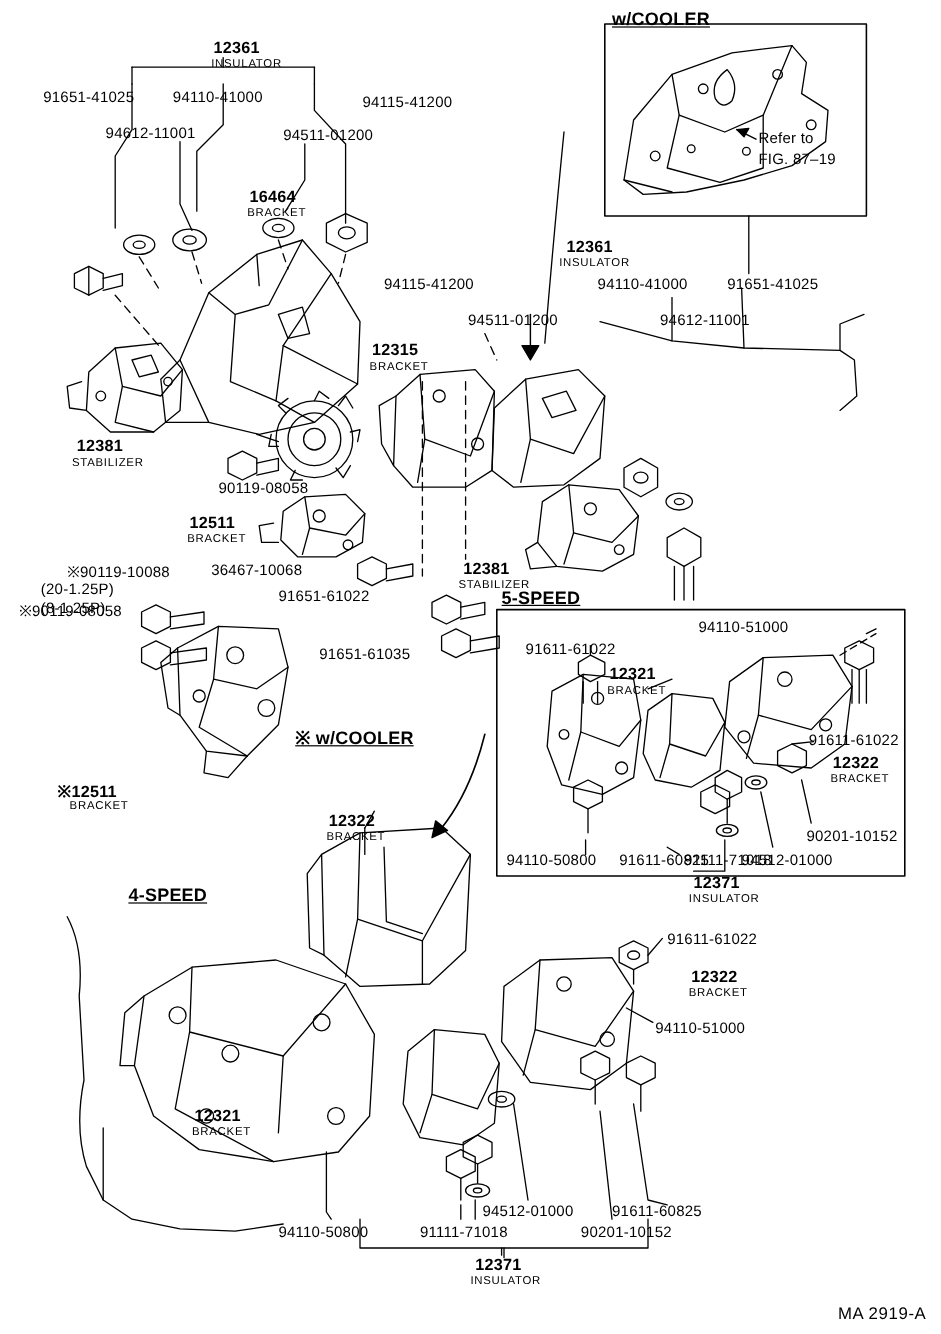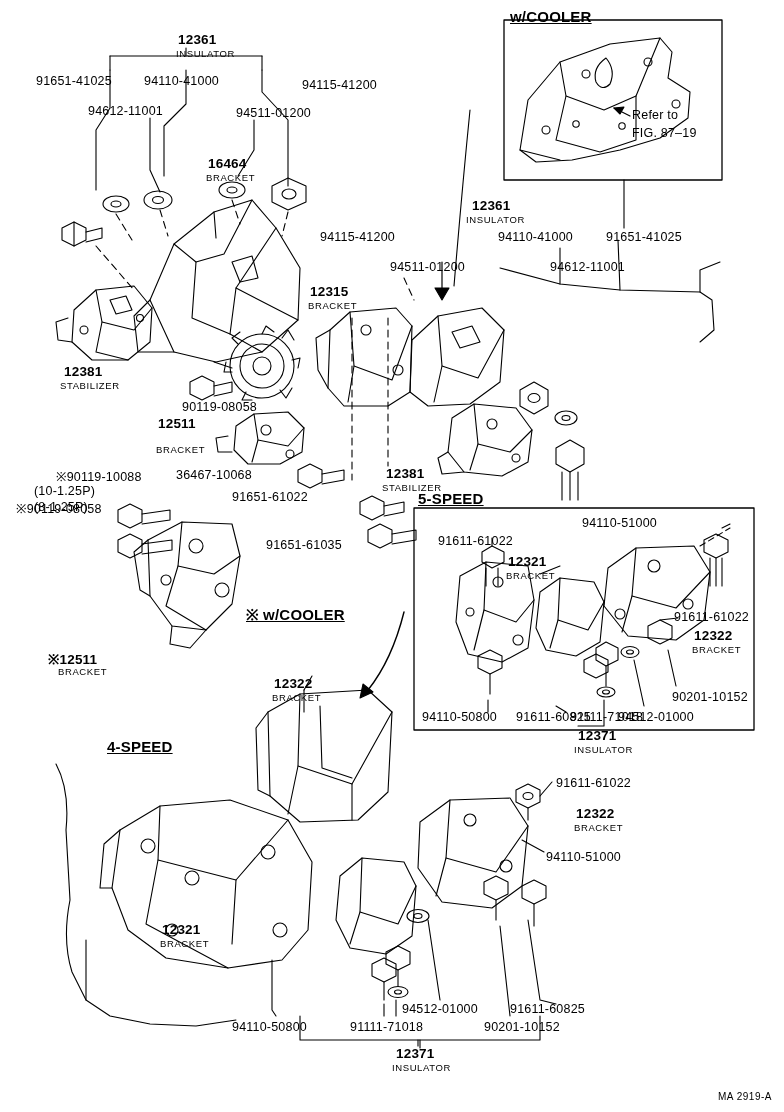--- a/index.html
+++ b/index.html
@@ -39,21 +39,21 @@
     position: absolute;
     left: 0; top: 0;
     width: 784px;
     height: 1112px;
     pointer-events: none;
   }
   .code {
     position: absolute;
     right: 12px;
     bottom: 10px;
-    font-size: 10px;
+    font-size: 14px;
     letter-spacing: 0.5px;
     padding-left: 17px;
   }
 </style>
 </head>
 <body>
 
 <div id="page">
 
   <svg class="draw" viewBox="0 0 784 1112" xmlns="http://www.w3.org/2000/svg">
@@ -358,26 +358,26 @@
   <div class="lbl" style="left:236px; top:106px;">94511-01200</div>
 
   <div class="lbl part" style="left:208px; top:156px;">16464</div>
   <div class="lbl sub" style="left:206px; top:172px;">BRACKET</div>
 
   <div class="lbl part" style="left:64px; top:364px;">12381</div>
   <div class="lbl sub" style="left:60px; top:380px;">STABILIZER</div>
 
   <div class="lbl" style="left:150px; top:400px;margin-left:32px;">90119-08058</div>
 
-  <div class="lbl part" style="left:158px; top:416px;">12511</div>
+  <div class="lbl part" style="left:158px; top:428px;">12511</div>
   <div class="lbl sub" style="left:156px; top:444px;">BRACKET</div>
 
   <div class="lbl" style="left:176px; top:468px;">36467-10068</div>
   <div class="lbl" style="left:16px; top:468px;margin-left:40px;">※90119-10088</div>
-  <div class="lbl" style="left:34px; top:484px;">(10-1.25P)</div>
+  <div class="lbl" style="left:34px; top:484px;">(20-1.25P)</div>
   <div class="lbl" style="left:16px; top:500px;">※90119-08058</div>
   <div class="lbl" style="left:34px; top:500px;">(8-1.25P)</div>
 
   <div class="lbl" style="left:232px; top:490px;">91651-61022</div>
   <div class="lbl" style="left:266px; top:538px;">91651-61035</div>
 
   <div class="lbl part" style="left:36px; top:650px;margin-left:12px;">※12511</div>
   <div class="lbl sub" style="left:58px; top:666px;">BRACKET</div>
 
   <div class="lbl part" style="left:310px; top:284px;">12315</div>

